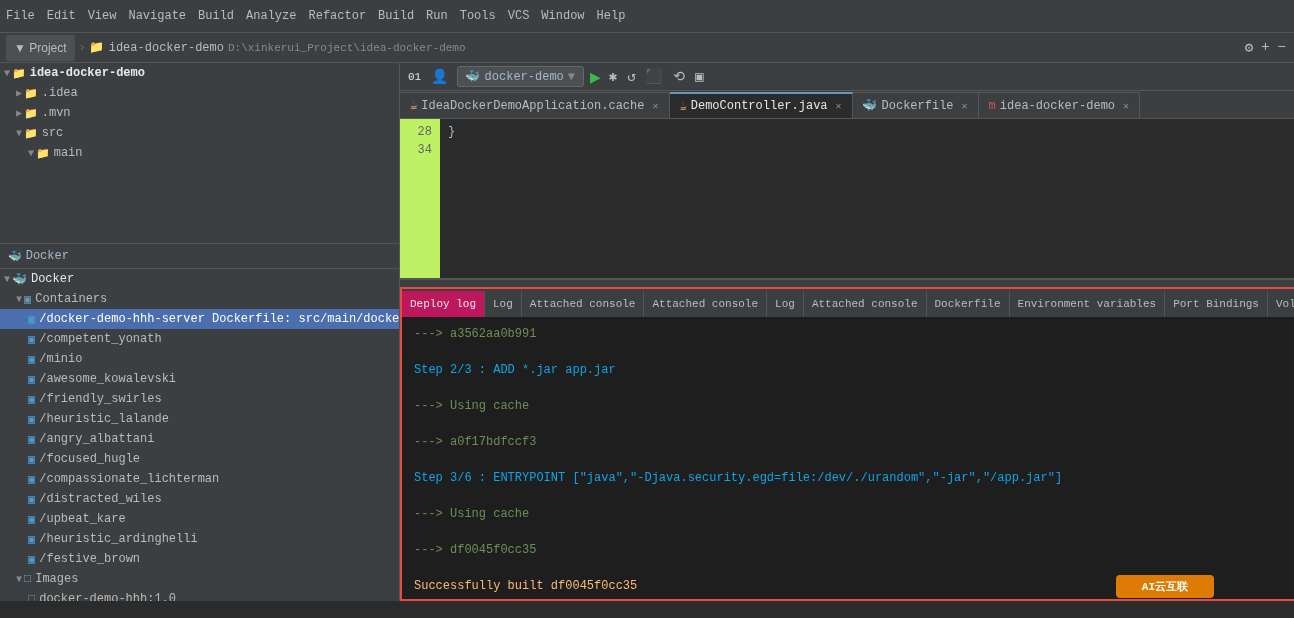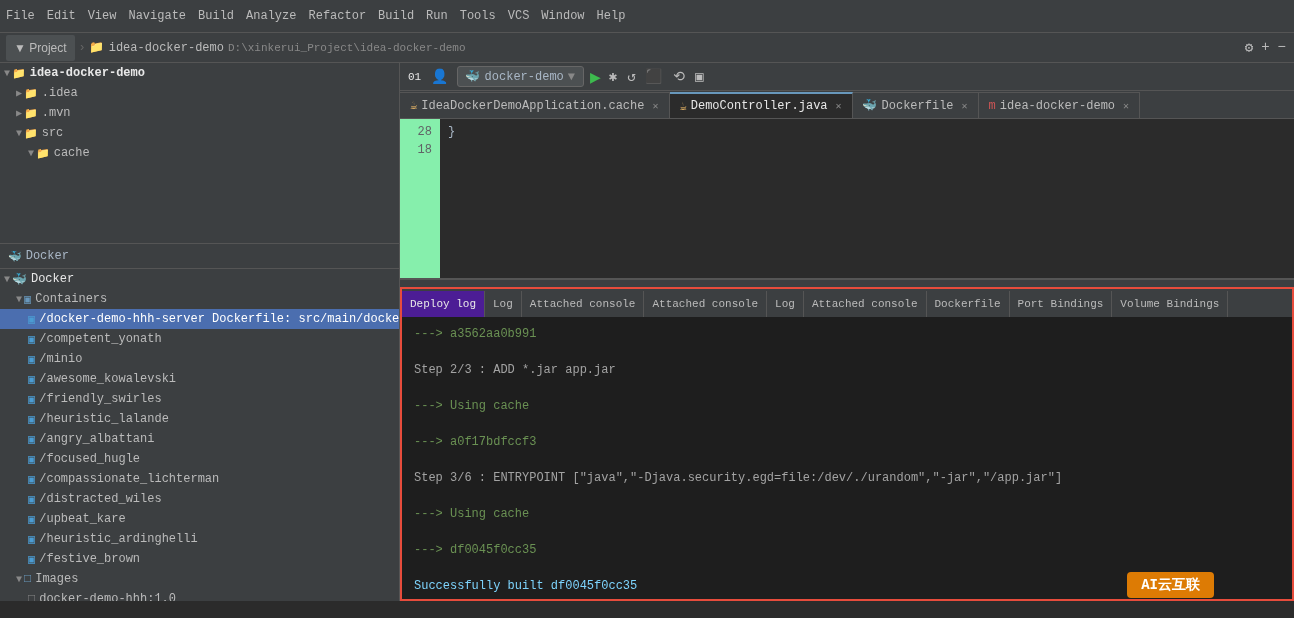--- a/index.html
+++ b/index.html
@@ -179,21 +179,21 @@
     
     .code-editor {
       height: 160px;
       background: #2b2b2b;
       border-bottom: 1px solid #555;
       overflow: hidden;
       display: flex;
     }
     .line-numbers {
       width: 40px;
-      background: #86efac;
+      background: #bef264;
       color: #606366;
       font-size: 12px;
       padding: 4px 0;
       text-align: right;
       padding-right: 8px;
       user-select: none;
     }
     .line-numbers div { line-height: 18px; }
     .code-content {
       flex: 1;
@@ -214,51 +214,51 @@
       display: flex;
       align-items: center;
       font-size: 11px;
       color: #bbbbbb;
       border-right: 1px solid #555;
       cursor: pointer;
       white-space: nowrap;
       background: #3c3f41;
     }
     .console-tab.active {
-      background: #4c1d95;
+      background: #be185d;
       color: #e8e8e8;
     }
 
     
     .console-output {
       flex: 1;
       background: #1e1e1e;
       padding: 8px 12px;
       overflow: hidden;
       font-family: 'Consolas', 'Courier New', monospace;
       font-size: 12px;
       color: #a9b7c6;
       line-height: 18px;
       border: 2px solid #e74c3c;
       border-top: none;
     }
     .console-output .arrow { color: #6a9153; }
-    .console-output .step { color: #a3a3a3; }
-    .console-output .success { color: #7dd3fc; }
+    .console-output .step { color: #0ea5e9; }
+    .console-output .success { color: #fdba74; }
 
     
     .watermark {
       position: fixed;
       bottom: 20px;
       right: 80px;
       background: rgba(255,140,0,0.85);
       color: white;
-      padding: 4px 14px;
+      padding: 4px 26px;
       border-radius: 4px;
-      font-size: 14px;
+      font-size: 11px;
       font-weight: bold;
     }
   </style>
 </head>
 <body>
 
 <div class="menu-bar">
   <span>File</span>
   <span>Edit</span>
   <span>View</span>
@@ -309,21 +309,21 @@
         <span>.mvn</span>
       </div>
       <div class="tree-item" style="--indent:16px;">
         <span class="tree-arrow">▼</span>
         <span class="tree-icon">📁</span>
         <span>src</span>
       </div>
       <div class="tree-item" style="--indent:28px;">
         <span class="tree-arrow">▼</span>
         <span class="tree-icon">📁</span>
-        <span>cache</span>
+        <span>main</span>
       </div>
     </div>
 
     <div class="docker-panel">
       <span class="tree-icon" style="color:#2496ed;">🐳</span>
       <span>Docker</span>
     </div>
 
     <div class="docker-tree" style="overflow:hidden;flex:1;">
       <div class="tree-item" style="--indent:4px;color:#e8e8e8;">
@@ -442,21 +442,21 @@
           <div class="editor-tab">
             <span class="tab-maven-icon">m</span>
             <span>idea-docker-demo</span>
             <span class="tab-close">✕</span>
           </div>
         </div>
 
         <div class="code-editor">
           <div class="line-numbers">
             <div>28</div>
-            <div>18</div>
+            <div>34</div>
           </div>
           <div class="code-content">
             <div><span class="code-brace">    }</span></div>
             <div>&nbsp;</div>
           </div>
         </div>
 
         <div class="scrollbar-h"></div>
 
         <div style="border:2px solid #e74c3c;border-bottom:none;">
@@ -476,20 +476,23 @@
             <div class="console-tab">
               <span>Log</span>
             </div>
             <div class="console-tab">
               <span>Attached console</span>
             </div>
             <div class="console-tab">
               <span>Dockerfile</span>
             </div>
             <div class="console-tab">
+              <span>Environment variables</span>
+            </div>
+            <div class="console-tab">
               <span>Port Bindings</span>
             </div>
             <div class="console-tab">
               <span>Volume Bindings</span>
             </div>
 
           </div>
         </div>
 
         <div class="console-output">

